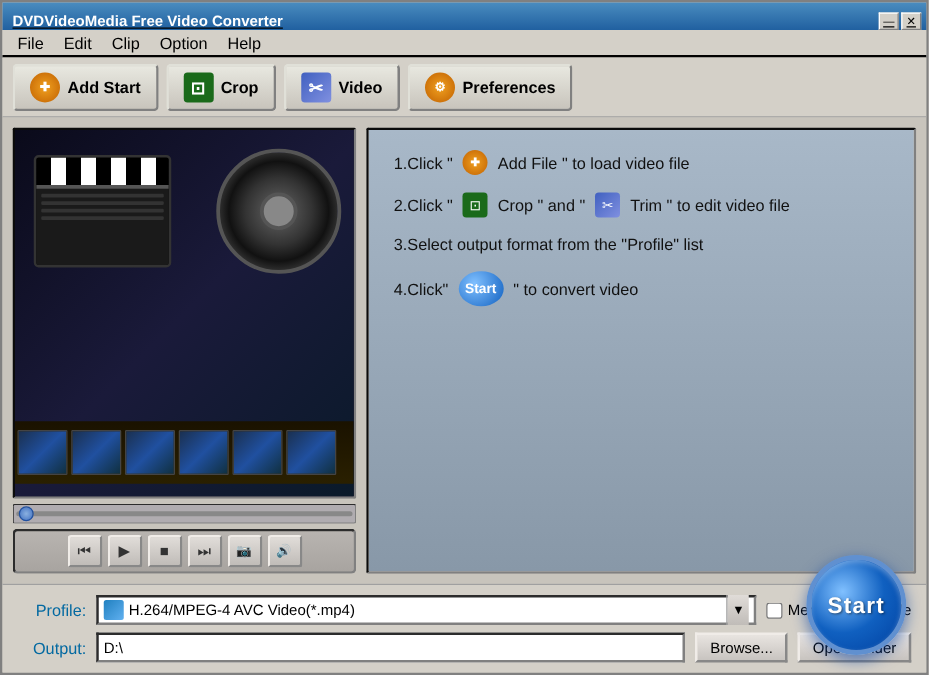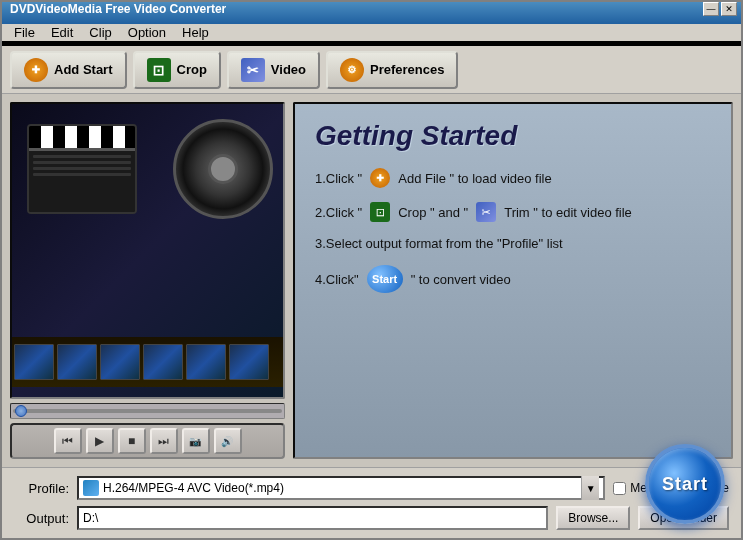--- a/index.html
+++ b/index.html
@@ -20,24 +20,25 @@
       border: 2px solid #808080;
       display: flex;
       flex-direction: column;
     }
 
     
     .title-bar {
       background: linear-gradient(to bottom, #4a8cbf, #2060a0);
       height: 22px;
       display: flex;
-      align-items: flex-start;
+      align-items: flex-end;
       justify-content: space-between;
       padding: 0 4px 0 8px;
       flex-shrink: 0;
+      text-decoration: underline;
     }
     .title-bar-text {
       color: white;
       font-size: 12px;
       font-weight: bold;
     }
     .title-bar-buttons {
       display: flex;
       gap: 2px;
     }
@@ -56,21 +57,21 @@
       color: #000;
     }
 
     
     .menu-bar {
       background: #d4d0c8;
       height: 22px;
       display: flex;
       align-items: center;
       padding: 0 4px;
-      border-bottom: 5px solid #000000;
+      border-bottom: 2px solid #000000;
       flex-shrink: 0;
     }
     .menu-item {
       padding: 2px 8px;
       font-size: 13px;
       cursor: pointer;
       color: #000;
     }
 
     
@@ -376,21 +377,21 @@
       gap: 8px;
       margin-bottom: 6px;
     }
     .bottom-row:last-child {
       margin-bottom: 0;
     }
     .bottom-label {
       width: 55px;
       text-align: right;
       font-size: 13px;
-      color: #000000;
+      color: #0369a1;
       flex-shrink: 0;
     }
     .profile-select {
       flex: 1;
       height: 24px;
       background: white;
       border: 2px inset #808080;
       font-size: 12px;
       padding: 0 4px;
       display: flex;
@@ -574,21 +575,20 @@
         <button class="transport-btn">⏮</button>
         <button class="transport-btn">▶</button>
         <button class="transport-btn">■</button>
         <button class="transport-btn">⏭</button>
         <button class="transport-btn" style="font-size:10px;">📷</button>
         <button class="transport-btn" style="font-size:10px;">🔊</button>
       </div>
     </div>
 
     <div class="right-panel">
-      <div class="getting-started-title">Getting Started</div>
 
       <div class="step">
         <span class="step-text">1.Click "  </span>
         <span class="step-icon step-icon-add" style="width:20px;height:20px;font-size:9px;">✚</span>
         <span class="step-text"> Add File " to load video file</span>
       </div>
 
       <div class="step">
         <span class="step-text">2.Click "  </span>
         <span class="step-icon step-icon-crop" style="width:20px;height:20px;font-size:11px;">⊡</span>

